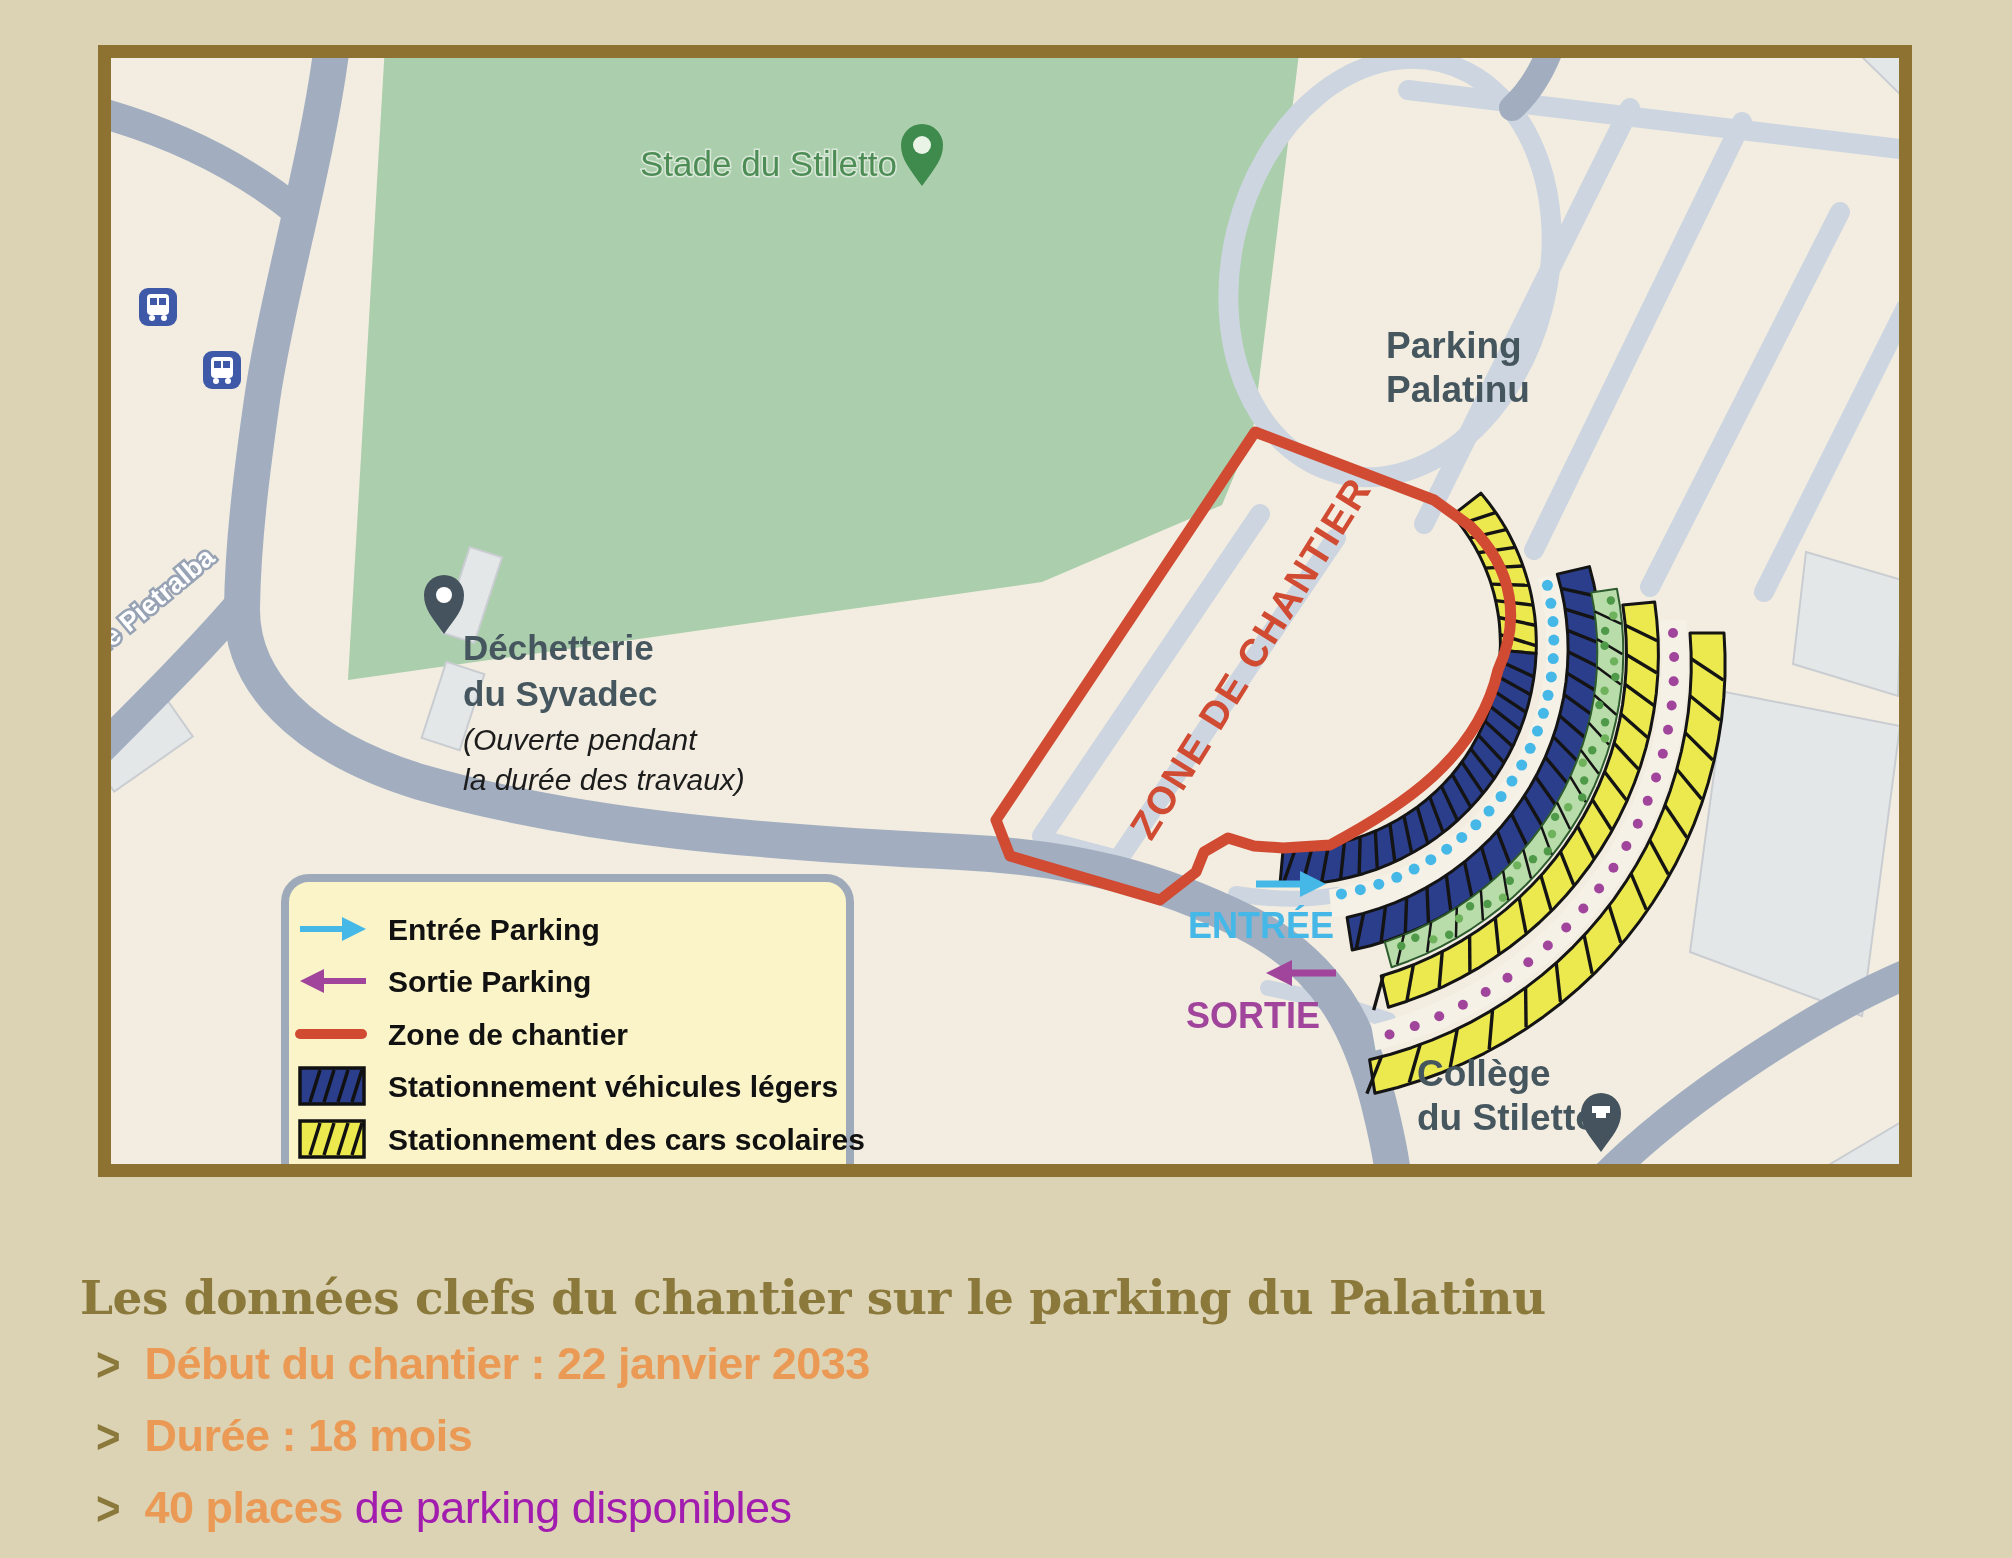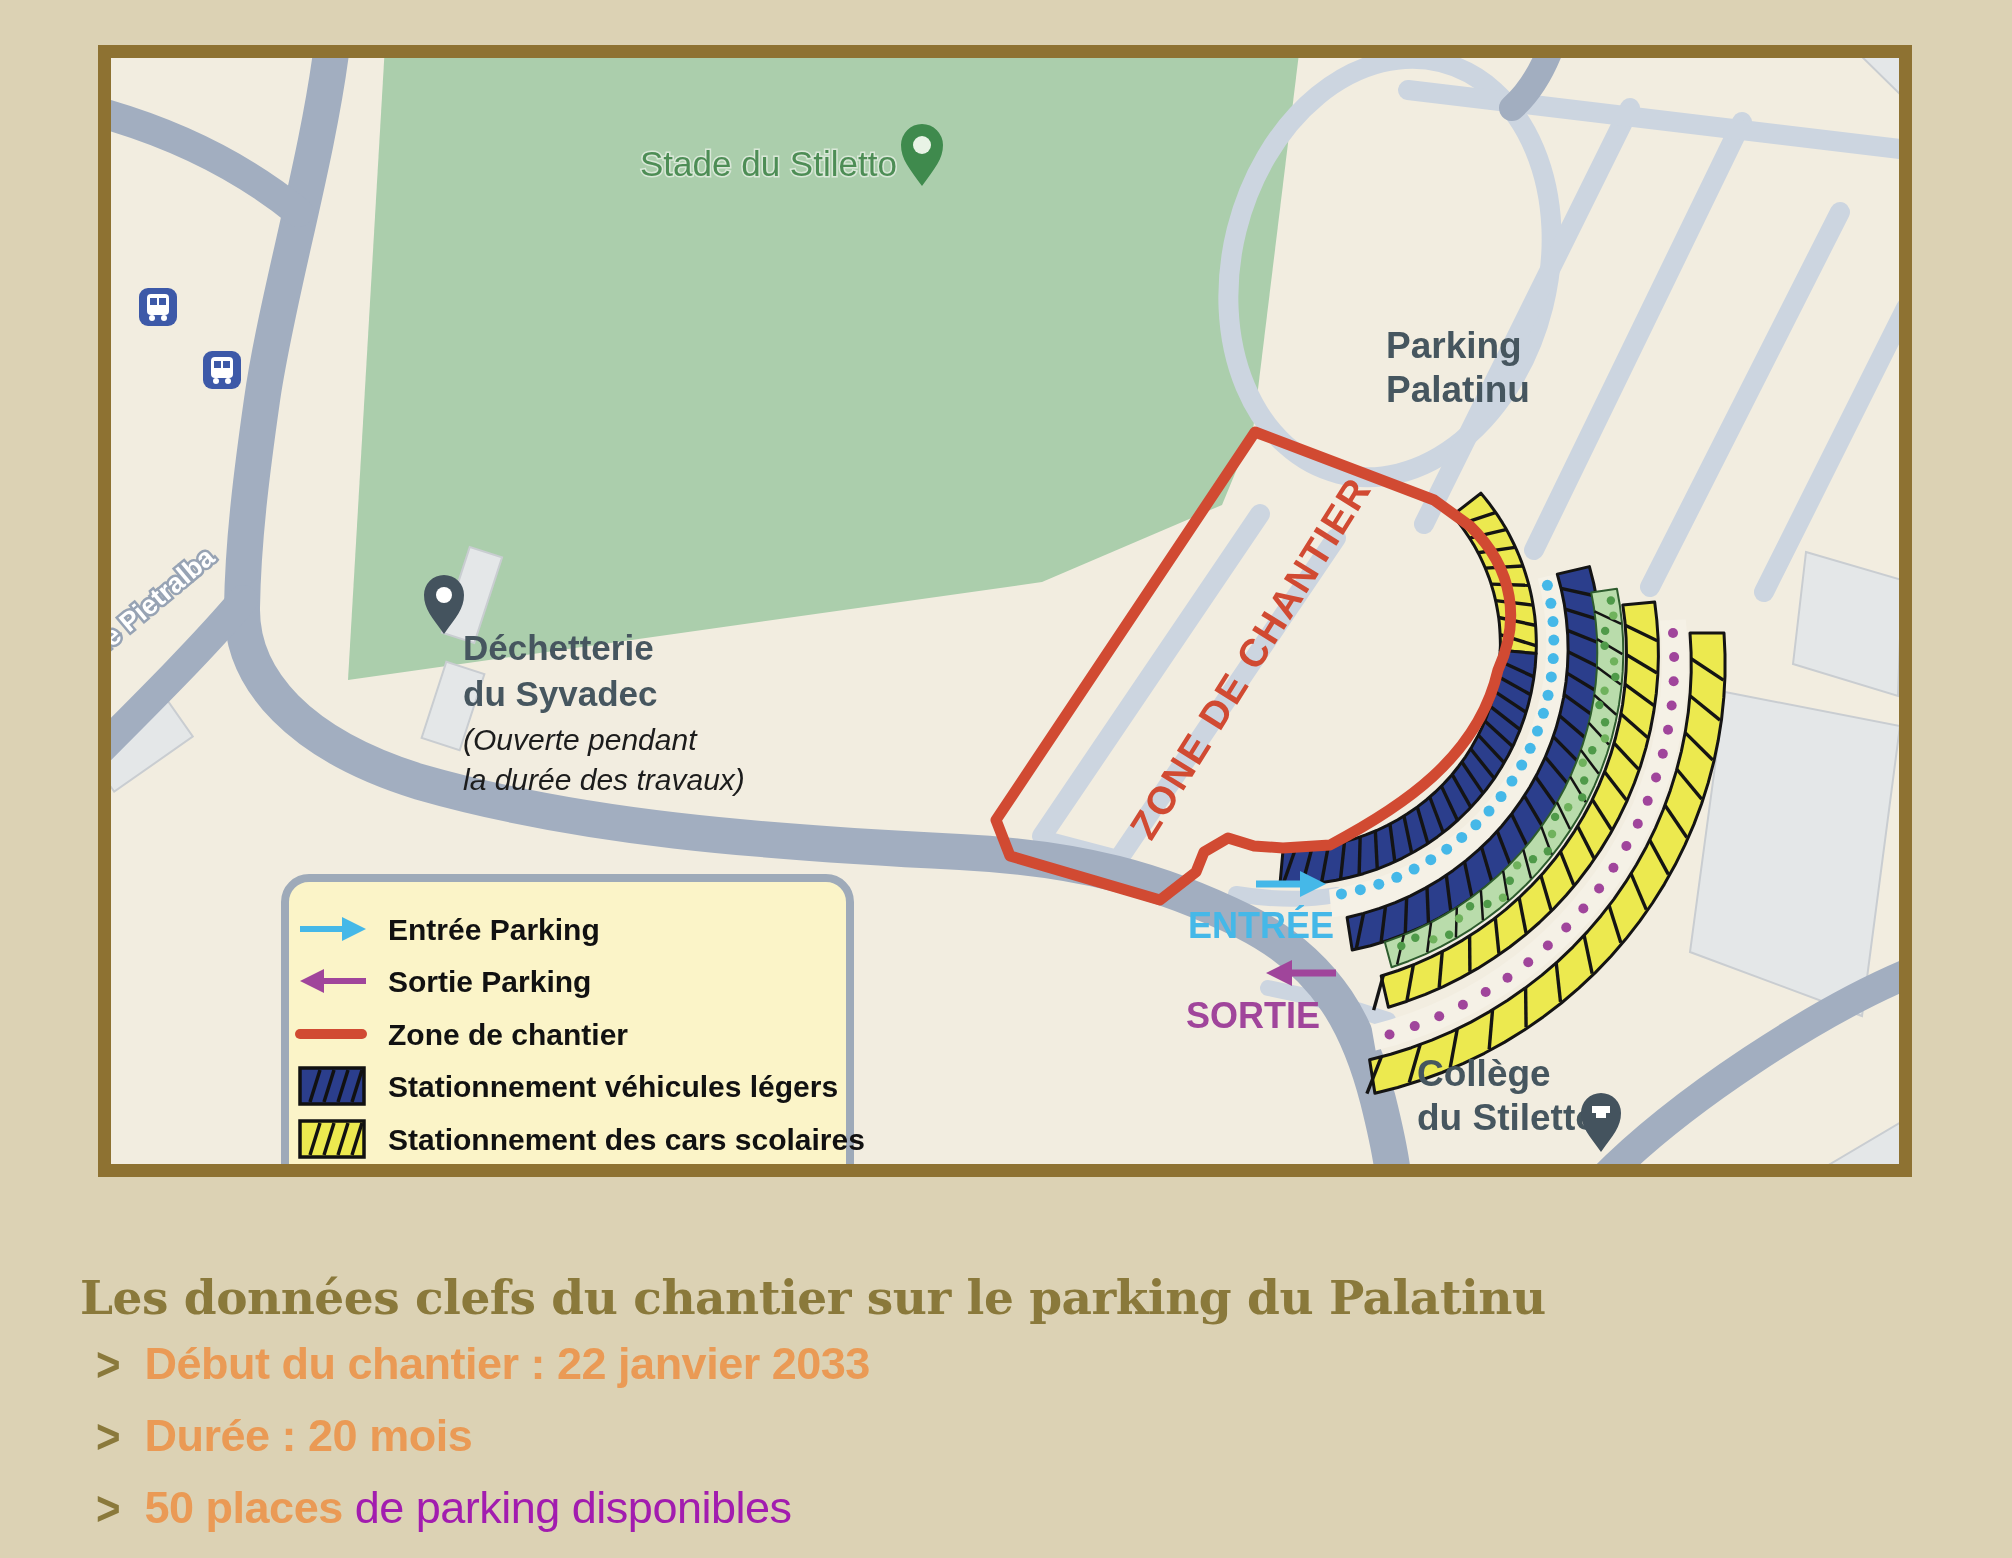--- a/index.html
+++ b/index.html
@@ -365,24 +365,24 @@
 <div class="bullet-row" style="top:1338px">
   <span class="bullet-chevron">&gt;</span>
   <span>
     <span class="bullet-accent">Début du chantier : 22 janvier 2033</span><span class="bullet-rest"></span>
   </span>
 </div>
 
 <div class="bullet-row" style="top:1410px">
   <span class="bullet-chevron">&gt;</span>
   <span>
-    <span class="bullet-accent">Durée : 20 mois</span><span class="bullet-rest"></span>
+    <span class="bullet-accent">Durée : 18 mois</span><span class="bullet-rest"></span>
   </span>
 </div>
 
 <div class="bullet-row" style="top:1482px">
   <span class="bullet-chevron">&gt;</span>
   <span>
-    <span class="bullet-accent">50 places</span><span class="bullet-rest"> de parking disponibles</span>
+    <span class="bullet-accent">40 places</span><span class="bullet-rest"> de parking disponibles</span>
   </span>
 </div>
 
 </div>
 
 </body></html>

